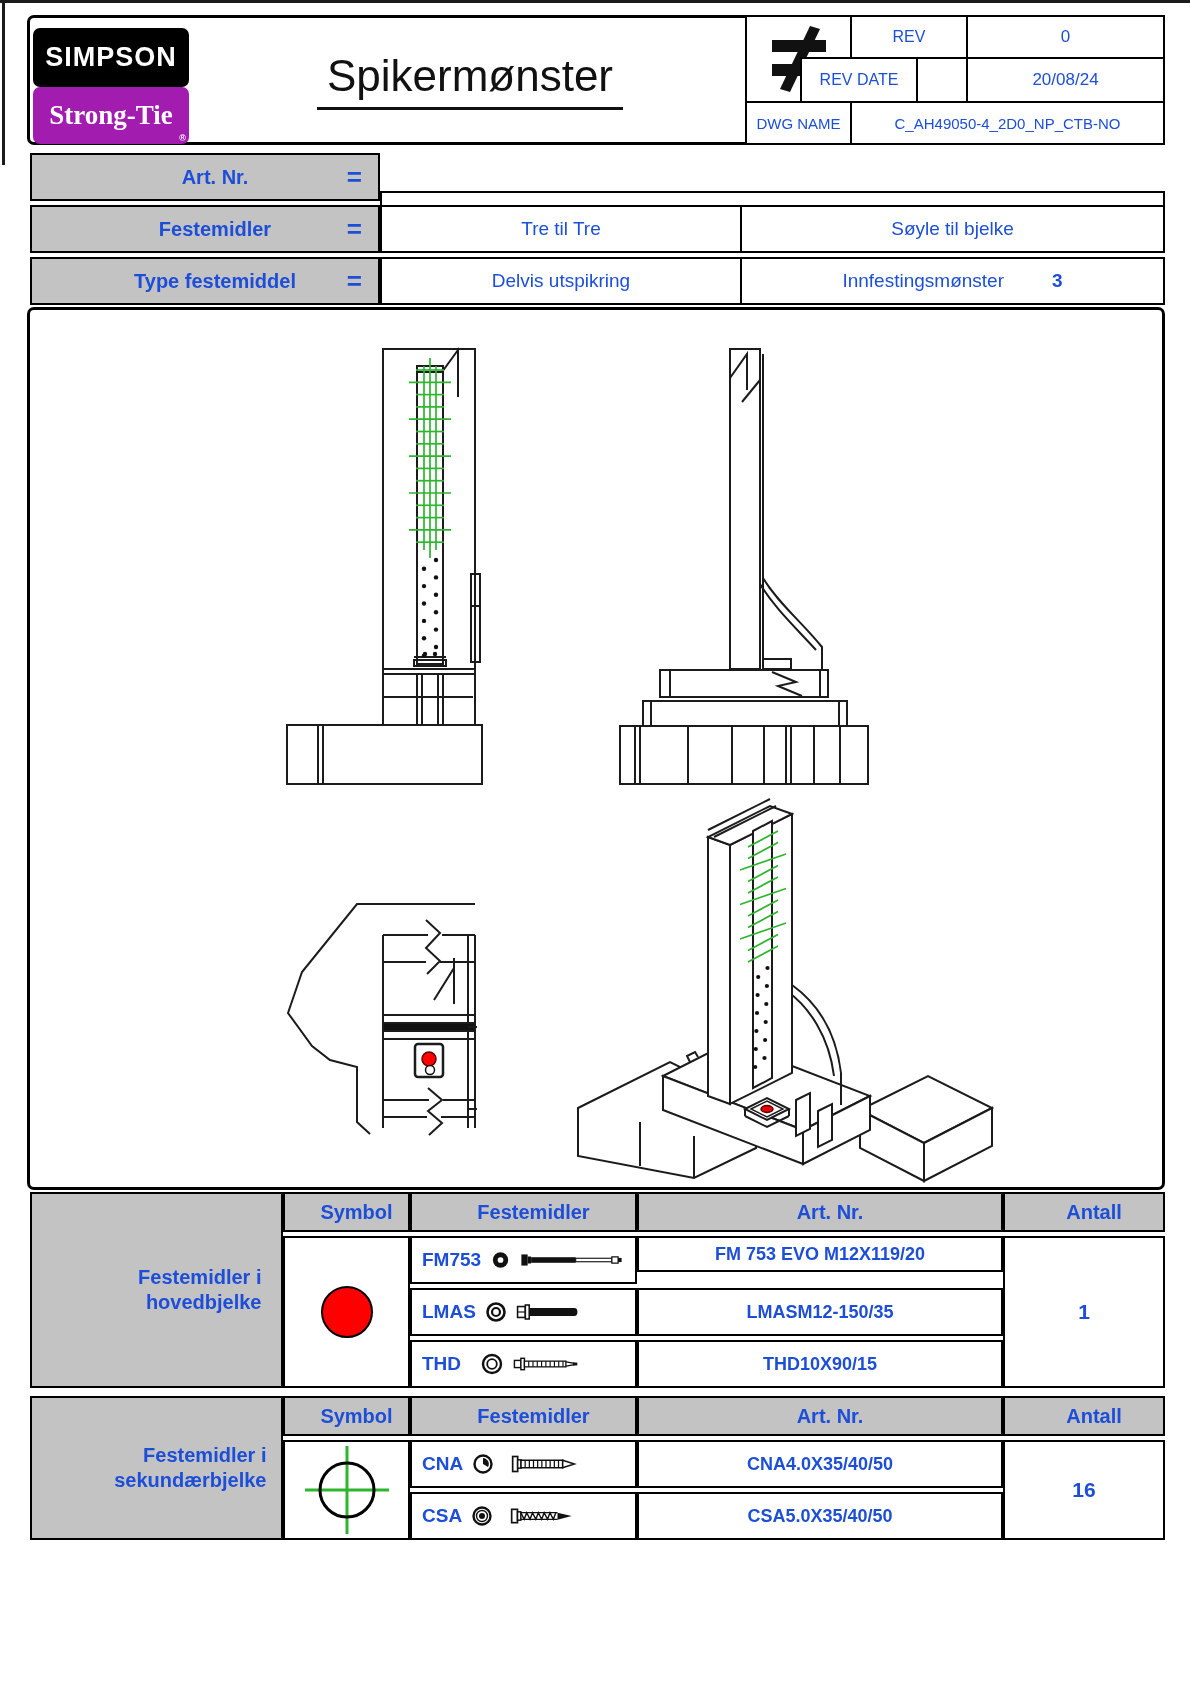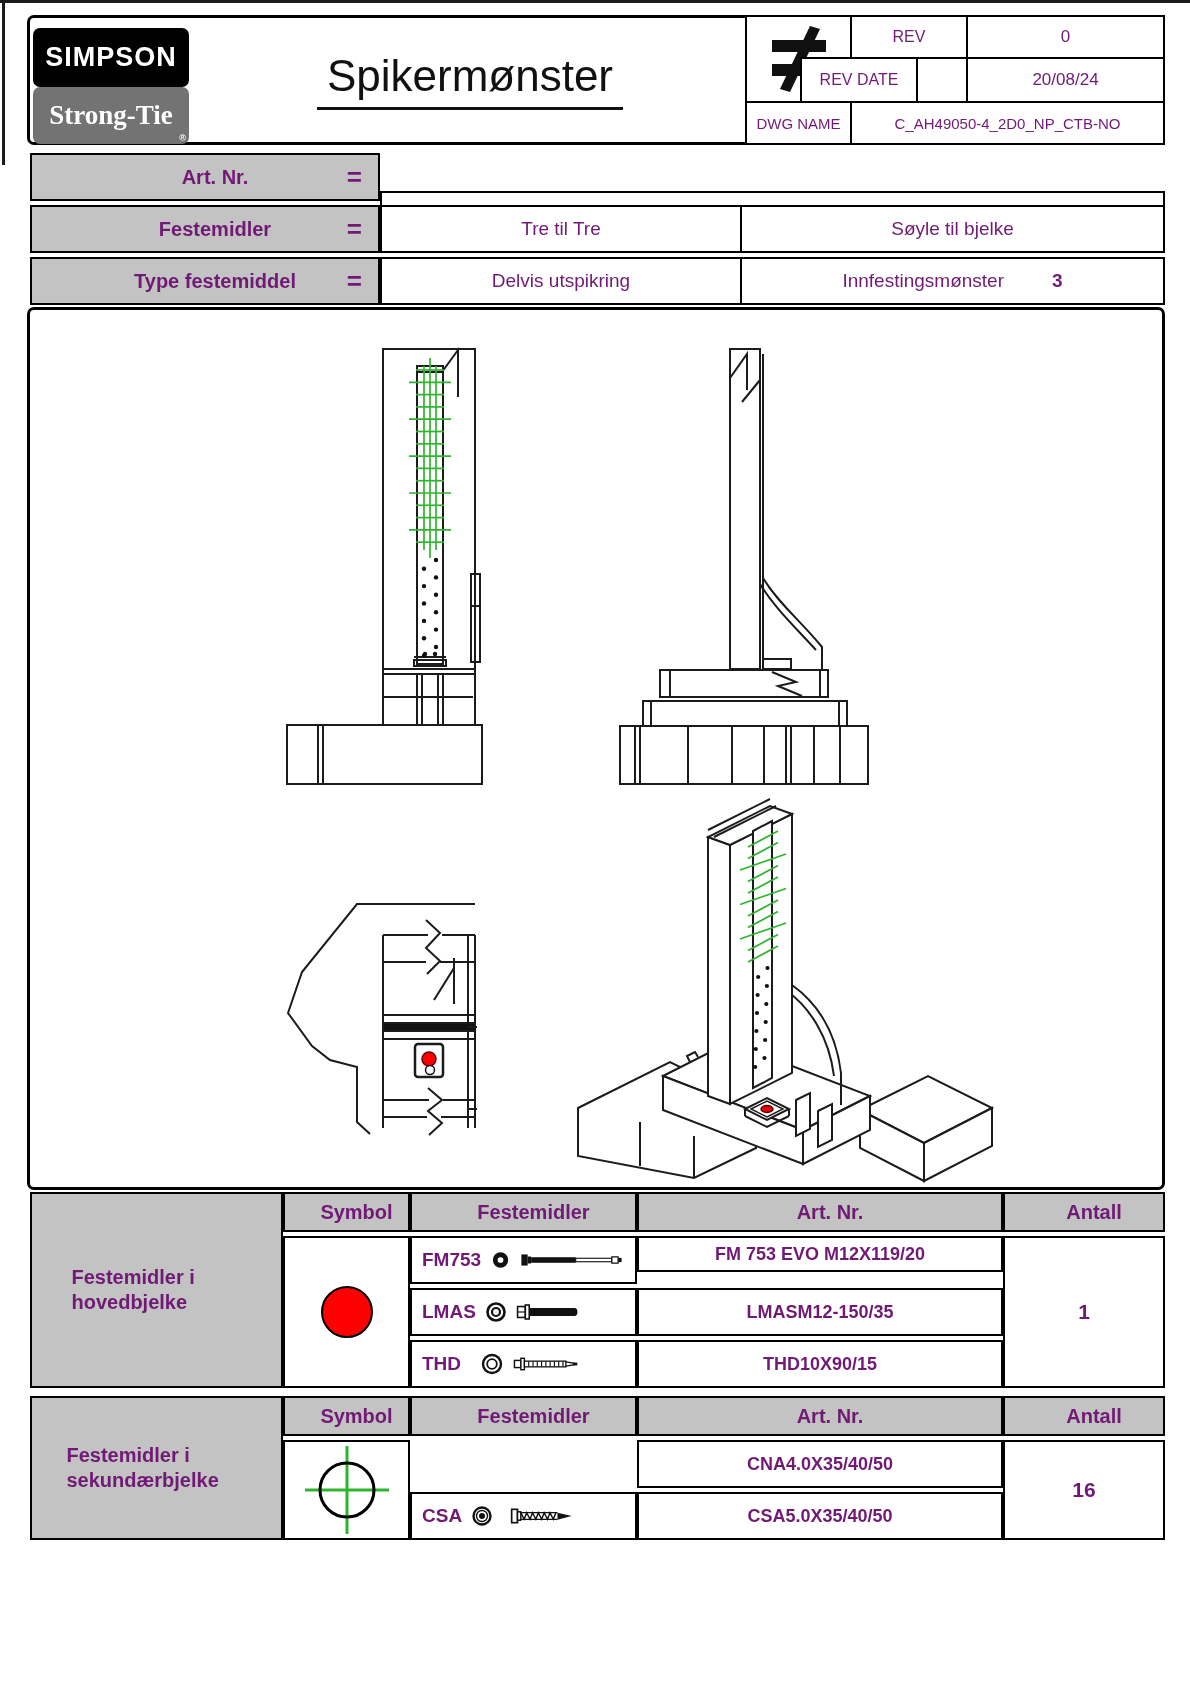--- a/index.html
+++ b/index.html
@@ -1,26 +1,26 @@
 <!DOCTYPE html>
 <html><head>
 <meta charset="utf-8">
 <style>
   html,body{margin:0;padding:0;background:#fff;}
   .page{position:relative;width:1190px;height:1682px;background:#fff;
         font-family:"Liberation Sans",sans-serif;color:#111;overflow:hidden;}
   .abs{position:absolute;box-sizing:border-box;border-radius:7px;}
   .cell{position:absolute;box-sizing:border-box;border:2px solid #000;background:#fff;
-        display:flex;align-items:center;justify-content:center;text-align:left;color:#701a75;}
+        display:flex;align-items:center;justify-content:center;text-align:right;color:#1d4ed8;}
   .gray{background:#c3c3c3;padding-left:20px;}
   .bold{font-weight:700;}
   .edge{position:absolute;background:#1b1b1b;}
   .logo-black{background:#000;color:#fff;display:flex;align-items:center;justify-content:center;
         font-weight:700;font-size:27px;letter-spacing:1px;}
-  .logo-orange{background:#737373;color:#fff;display:flex;align-items:center;justify-content:center;
+  .logo-orange{background:#a21caf;color:#fff;display:flex;align-items:center;justify-content:center;
         font-family:"Liberation Serif",serif;font-weight:700;font-size:27px;position:relative;}
   .logo-orange .reg{position:absolute;right:3px;bottom:1px;font-size:9px;font-family:"Liberation Sans",sans-serif;}
   .title-text{font-size:44px;border-bottom:3px solid #111;padding:0 10px 6px 10px;}
   .fast-row{justify-content:flex-start;padding-left:10px;gap:9px;font-weight:700;font-size:19px;}
   .num{font-size:21px;font-weight:700;}
   svg{display:block;}
 </style>
 </head>
 <body>
 <div class="page">
@@ -378,20 +378,34 @@
 </div>
 
 <div class="cell" style="left:283px;top:1440px;width:127px;height:100px;">
   <svg width="110" height="96" viewBox="0 0 110 96">
     <line x1="55" y1="4" x2="55" y2="92" stroke="#2eb52e" stroke-width="3"></line>
     <line x1="13" y1="48" x2="97" y2="48" stroke="#2eb52e" stroke-width="3"></line>
     <circle cx="55" cy="48" r="27" fill="none" stroke="#000" stroke-width="3"></circle>
   </svg>
 </div>
 
+<div class="cell fast-row" style="left:410px;top:1440px;width:227px;height:48px;">
+  <span>CNA</span>
+  <svg width="22" height="22" viewBox="0 0 22 22">
+        <circle cx="11" cy="11" r="8.5" fill="none" stroke="#111" stroke-width="2.4"></circle>
+        <path d="M11,5 a6,6 0 0 1 5,9 l-5,-3 z" fill="#111"></path>
+      </svg>
+  <svg width="100" height="26" viewBox="0 0 120 26" style="margin-left:8px;">
+    <rect x="2" y="4" width="6" height="18" fill="#fff" stroke="#111" stroke-width="2"></rect>
+    <rect x="8" y="8" width="4" height="10" fill="#fff" stroke="#111" stroke-width="1.8"></rect>
+    <rect x="12" y="8.5" width="50" height="9" fill="#fff" stroke="#111" stroke-width="1.8"></rect>
+    <path d="M17,8.5v9 M22,8.5v9 M27,8.5v9 M32,8.5v9 M37,8.5v9 M42,8.5v9 M47,8.5v9 M52,8.5v9 M57,8.5v9" stroke="#111" stroke-width="1.5"></path>
+    <path d="M62,8.5 L76,13 L62,17.5 Z" fill="#fff" stroke="#111" stroke-width="1.8"></path>
+  </svg>
+</div>
 <div class="cell" style="left:637px;top:1440px;width:366px;height:48px;font-size:18px;font-weight:700;">
   <span>CNA4.0X35/40/50</span>
 </div>
 
 <div class="cell fast-row" style="left:410px;top:1492px;width:227px;height:48px;">
   <span>CSA</span>
   <svg width="22" height="22" viewBox="0 0 22 22">
         <circle cx="11" cy="11" r="8.5" fill="none" stroke="#111" stroke-width="2.4"></circle>
         <circle cx="11" cy="11" r="5.5" fill="none" stroke="#111" stroke-width="1.4"></circle>
         <circle cx="11" cy="11" r="3" fill="#111"></circle>

